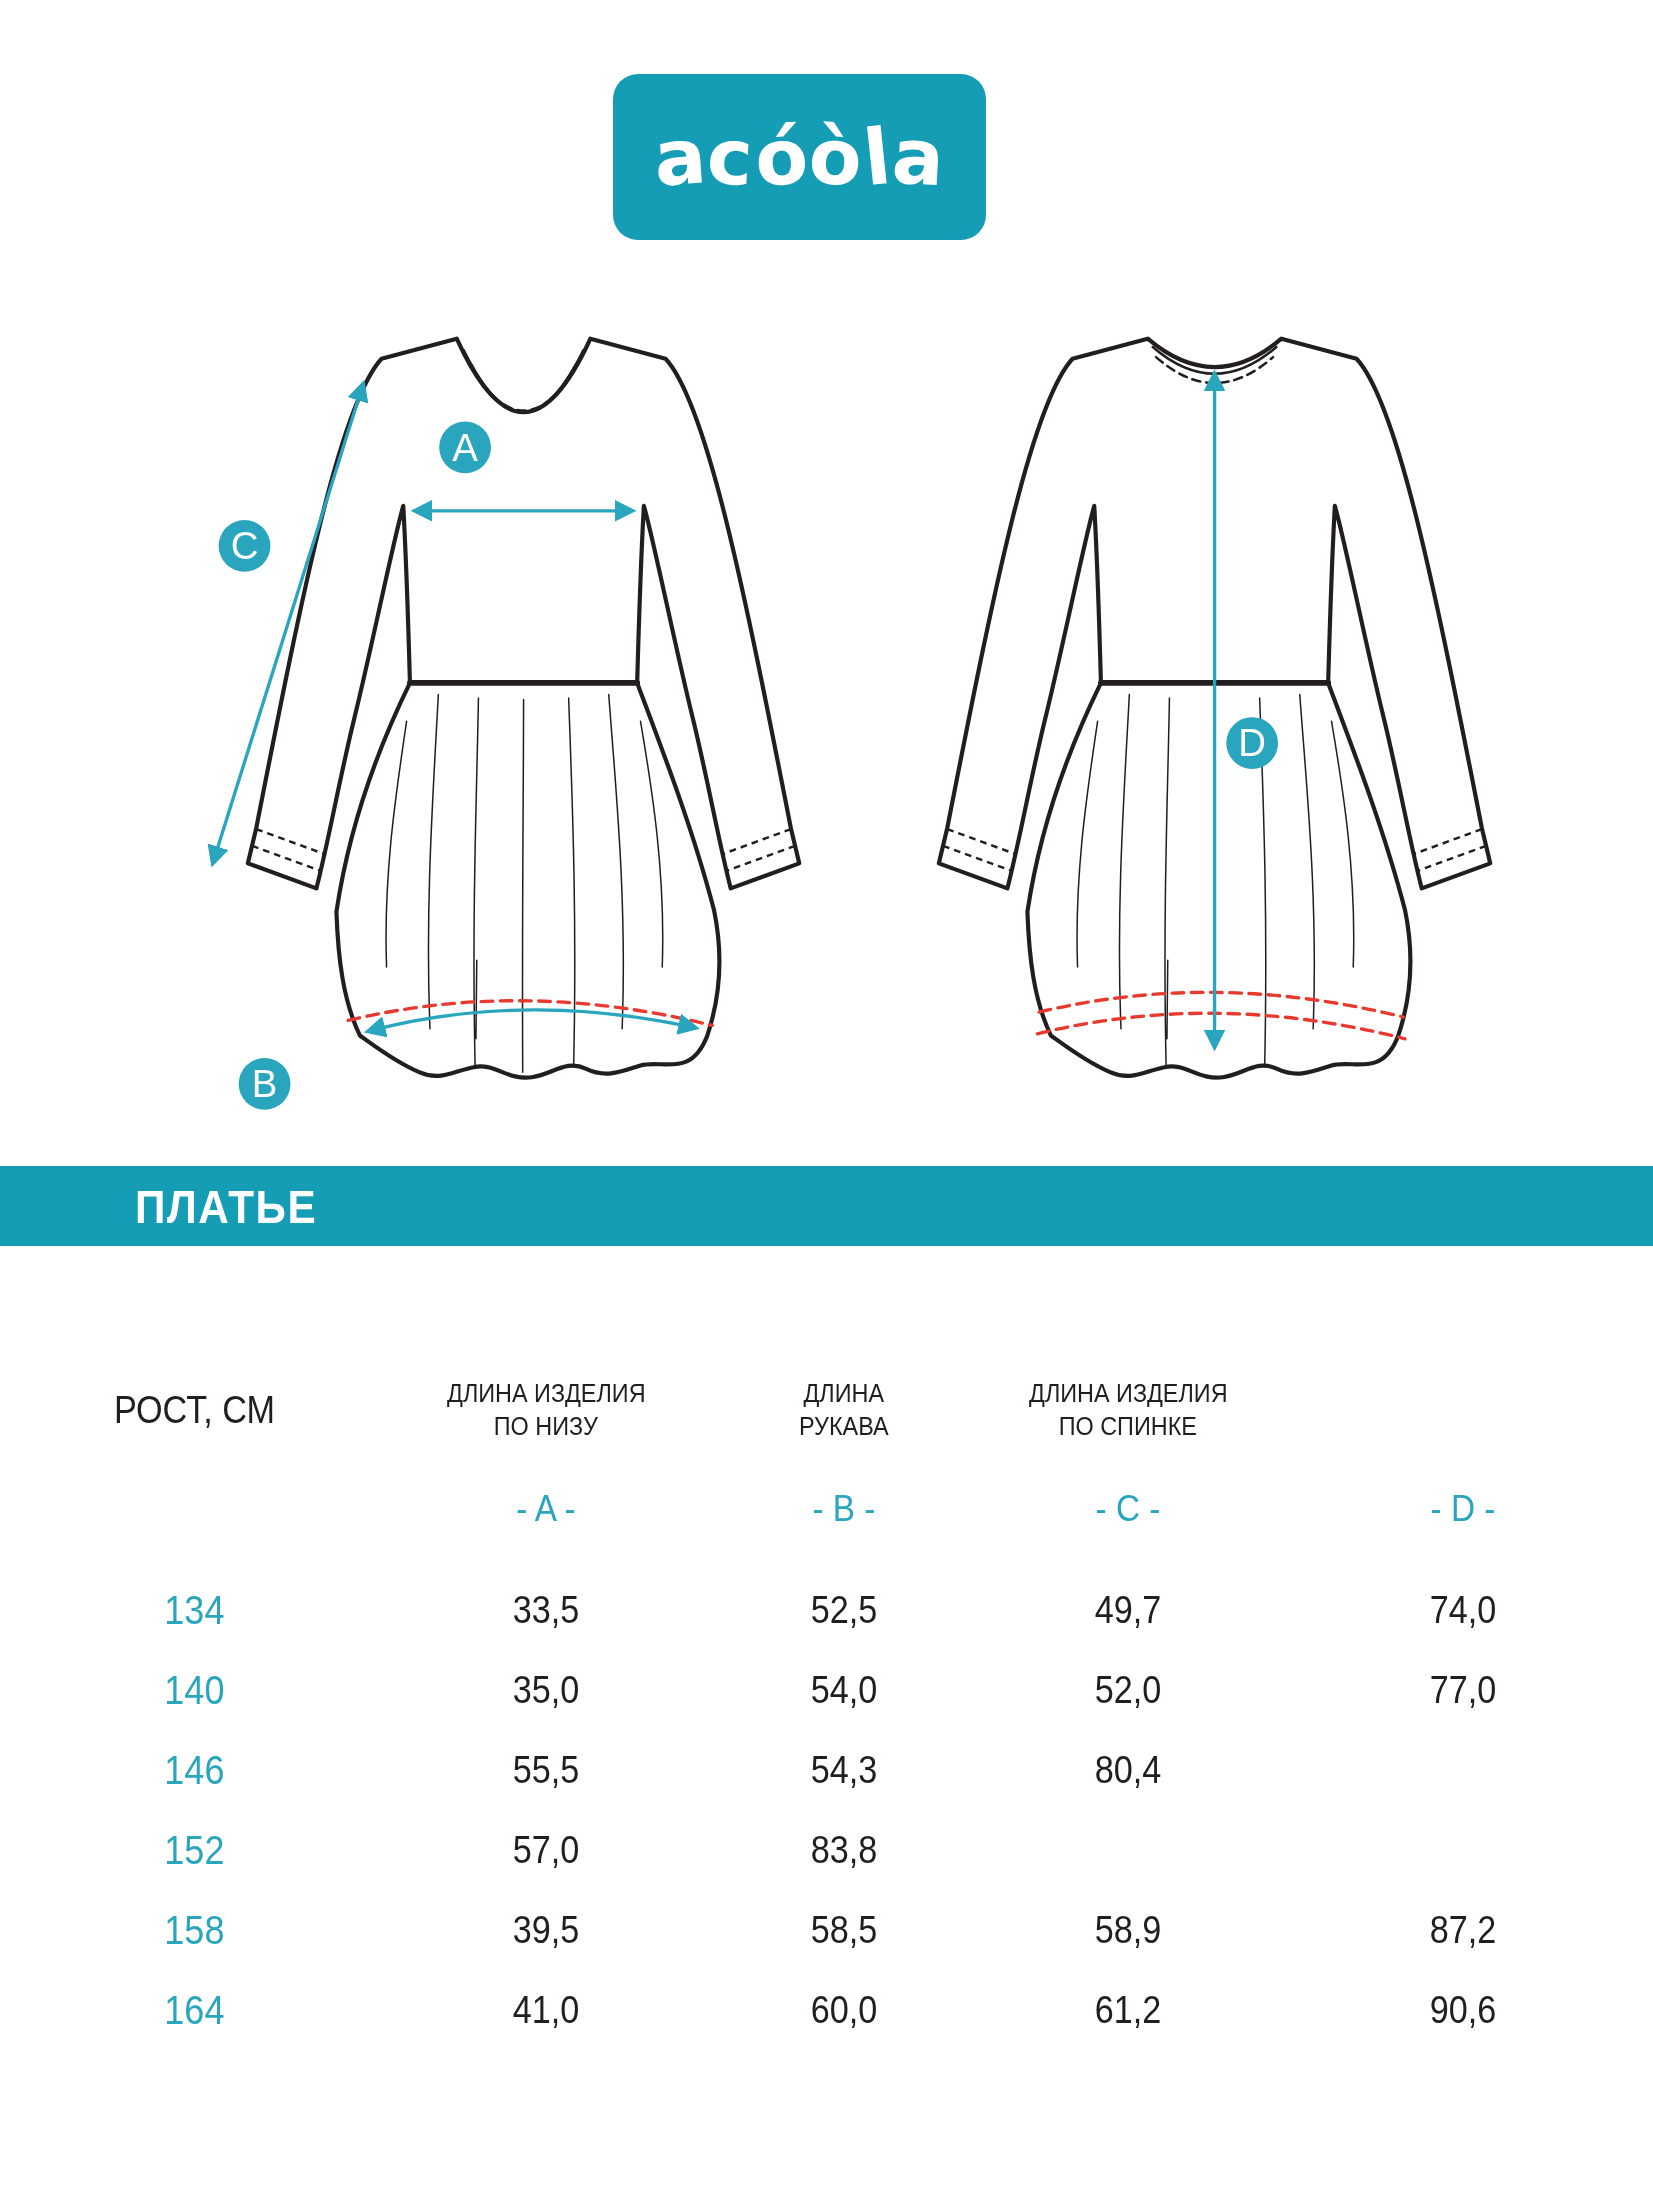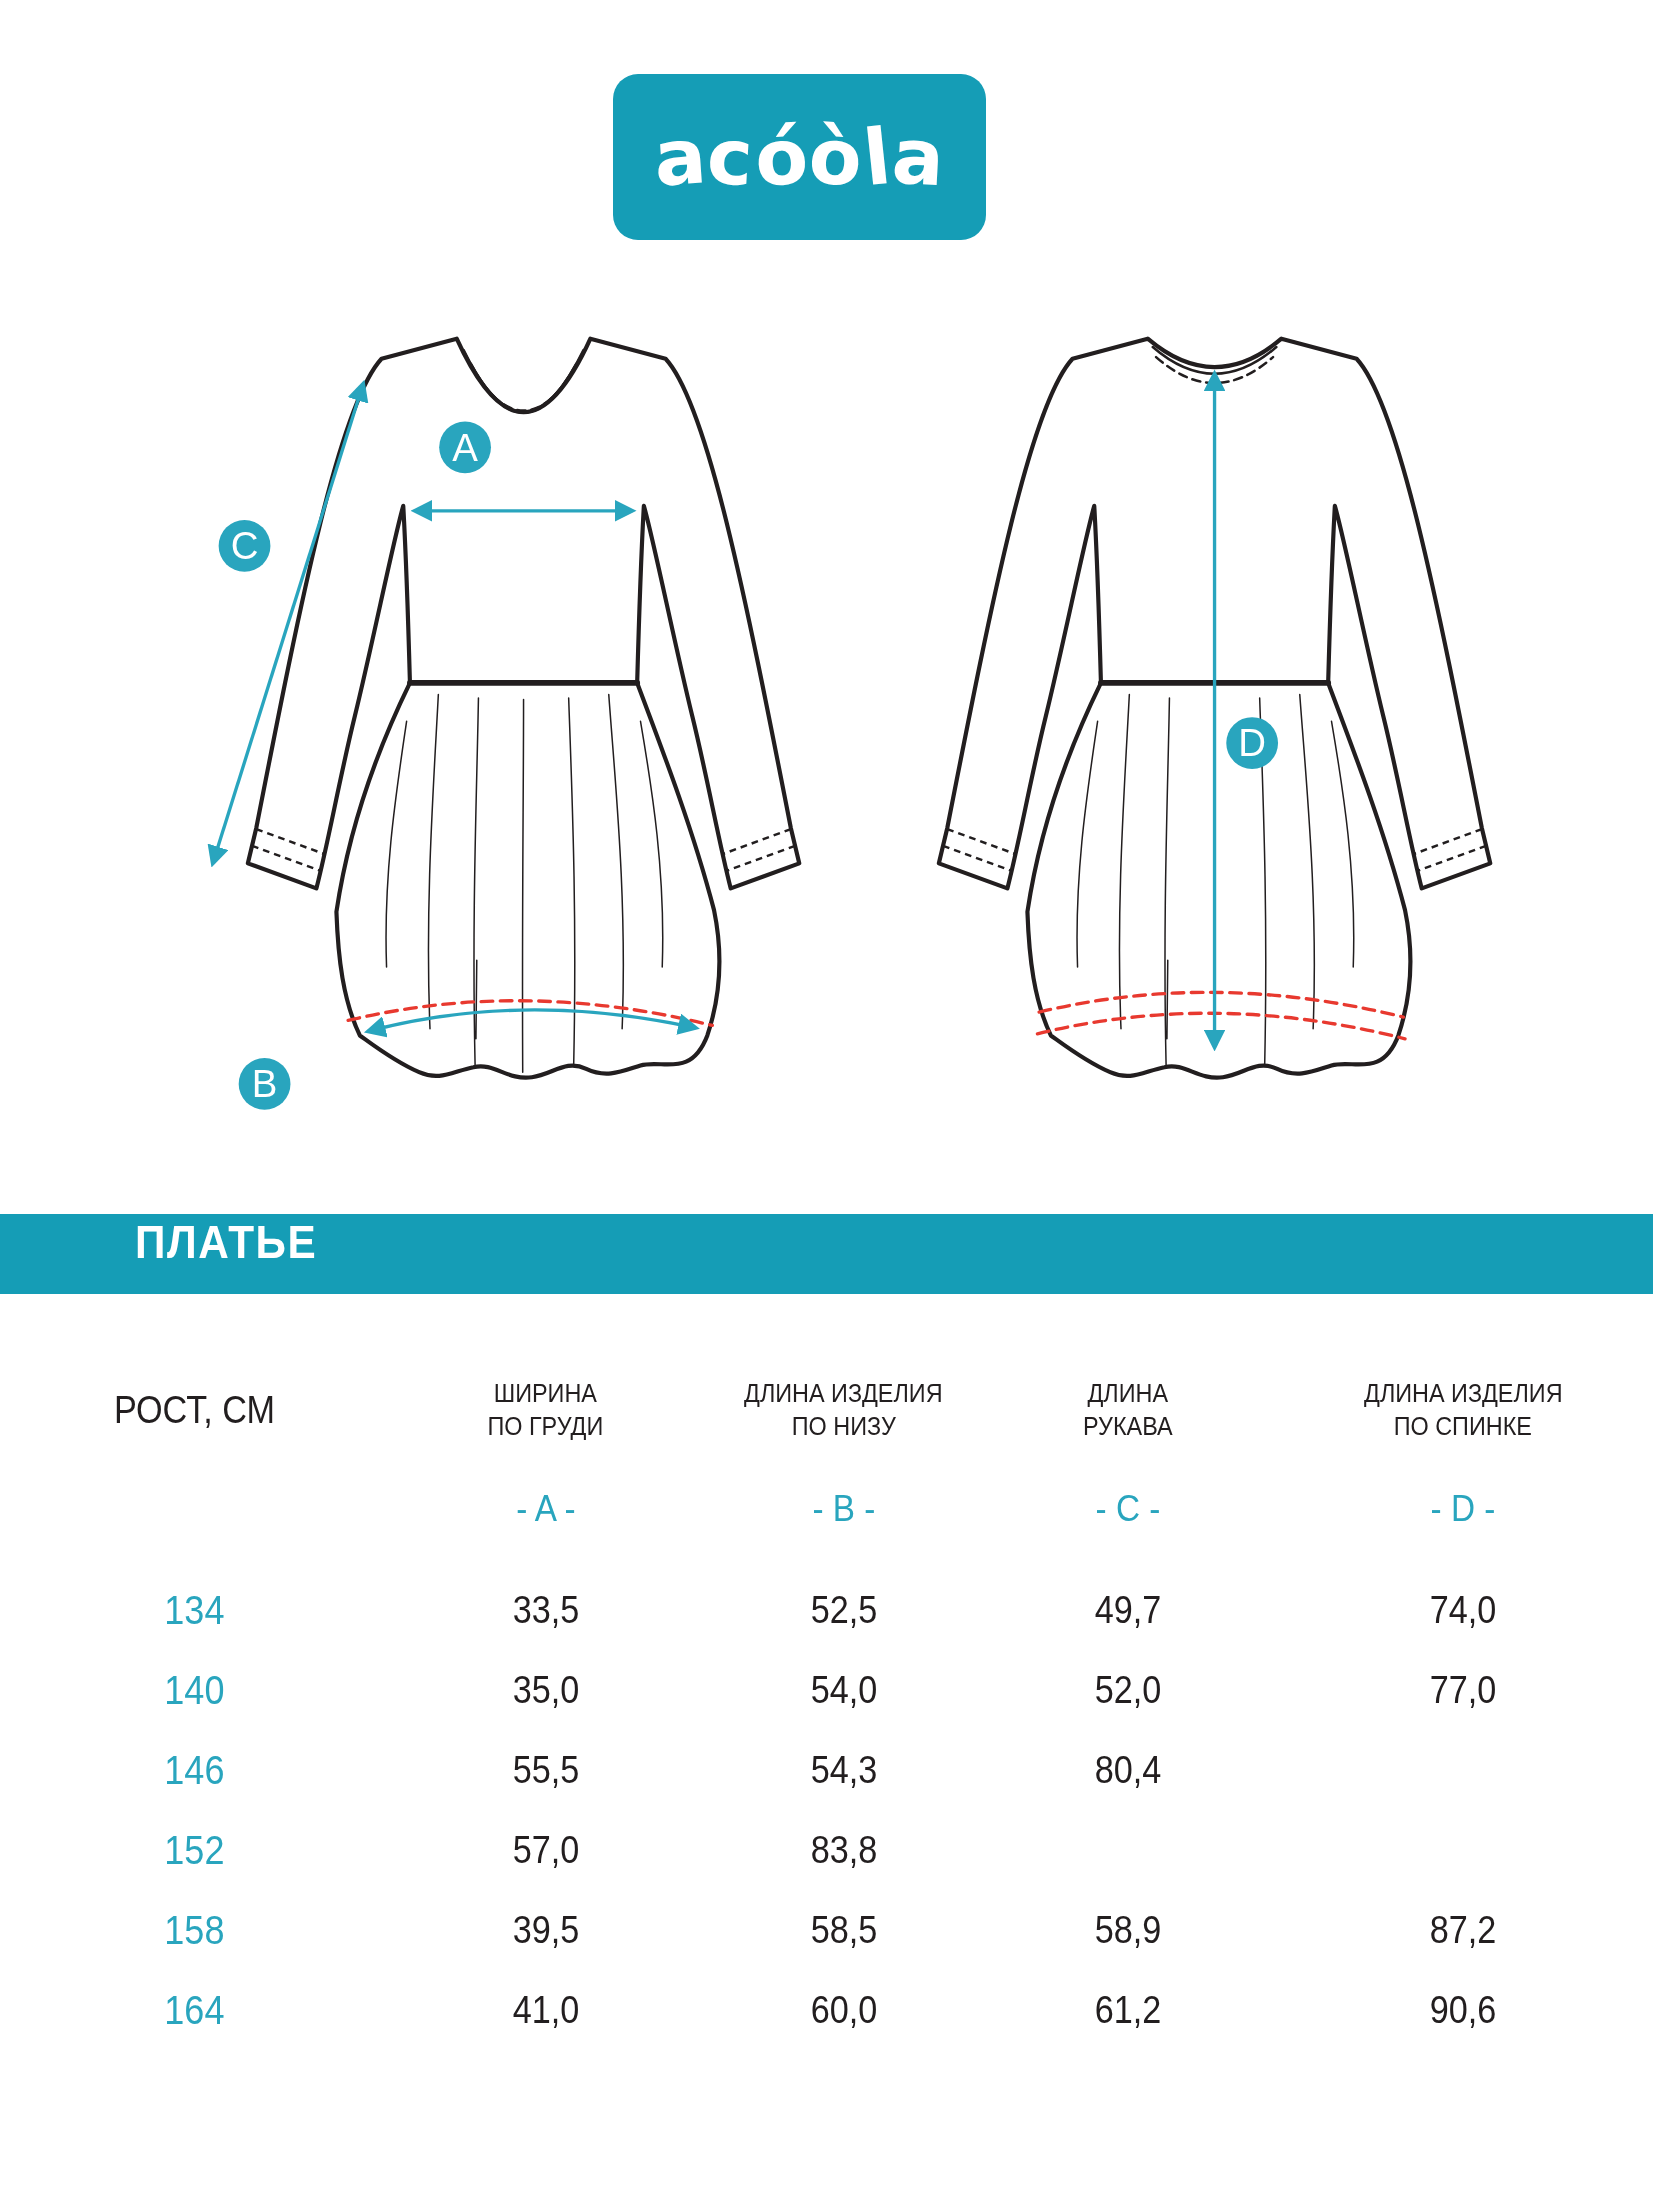--- a/index.html
+++ b/index.html
@@ -26,22 +26,22 @@
   .dashed{stroke-dasharray:10 7}
   .cuff{stroke-width:3;stroke-dasharray:8 6;fill:none;stroke:var(--ink,#221E1F)}
   .wr{stroke-width:1.8}
   .redline{fill:none;stroke:var(--red,#E8392F);stroke-width:4;stroke-dasharray:14 9;stroke-linecap:round}
   .measure{fill:none;stroke:var(--teal-accent,#29A5BE);stroke-width:4}
   .arrowhead{fill:var(--teal-accent,#29A5BE)}
   .badge{fill:var(--teal-accent,#29A5BE)}
   .badge-letter{fill:#fff;font-size:46px;text-anchor:middle;font-family:"Liberation Sans","DejaVu Sans",sans-serif}
 
   
-  .banner{position:absolute;left:0;top:1214px;width:100%;height:80px;
-          background:var(--teal,#159DB6);display:flex;}
+  .banner{position:absolute;left:0;top:1166px;width:100%;height:80px;
+          background:var(--teal,#159DB6);display:flex;align-items:center}
   .banner-title{color:#fff;font-weight:bold;font-size:47px;margin-left:125px;letter-spacing:1.7px}
 
   
   .grid{display:grid;grid-template-columns:23.5% 19% 17% 17.4% 23.1%;width:100%}
   .abs{position:absolute;left:0}
   .cell{display:flex;flex-direction:column;align-items:center;justify-content:center;text-align:center}
   .cond{display:inline-block;transform:scaleX(.9)}
   .headers{top:1363px;height:94px}
   .h-title{font-size:26px;line-height:33px;color:var(--ink,#221E1F)}
   .h-size{font-size:38px;color:var(--ink,#221E1F)}
@@ -161,24 +161,20 @@
 
   <div class="banner">
     <div class="banner-title cond">ПЛАТЬЕ</div>
   </div>
 
   <div class="grid abs headers">
     <div class="cell">
       <span class="h-size cond">РОСТ, СМ</span>
     </div>
     <div class="cell">
-      <span class="h-title cond">ШИРИНА</span>
-      <span class="h-title cond">ПО ГРУДИ</span>
-    </div>
-    <div class="cell">
       <span class="h-title cond">ДЛИНА ИЗДЕЛИЯ</span>
       <span class="h-title cond">ПО НИЗУ</span>
     </div>
     <div class="cell">
       <span class="h-title cond">ДЛИНА</span>
       <span class="h-title cond">РУКАВА</span>
     </div>
     <div class="cell">
       <span class="h-title cond">ДЛИНА ИЗДЕЛИЯ</span>
       <span class="h-title cond">ПО СПИНКЕ</span>

